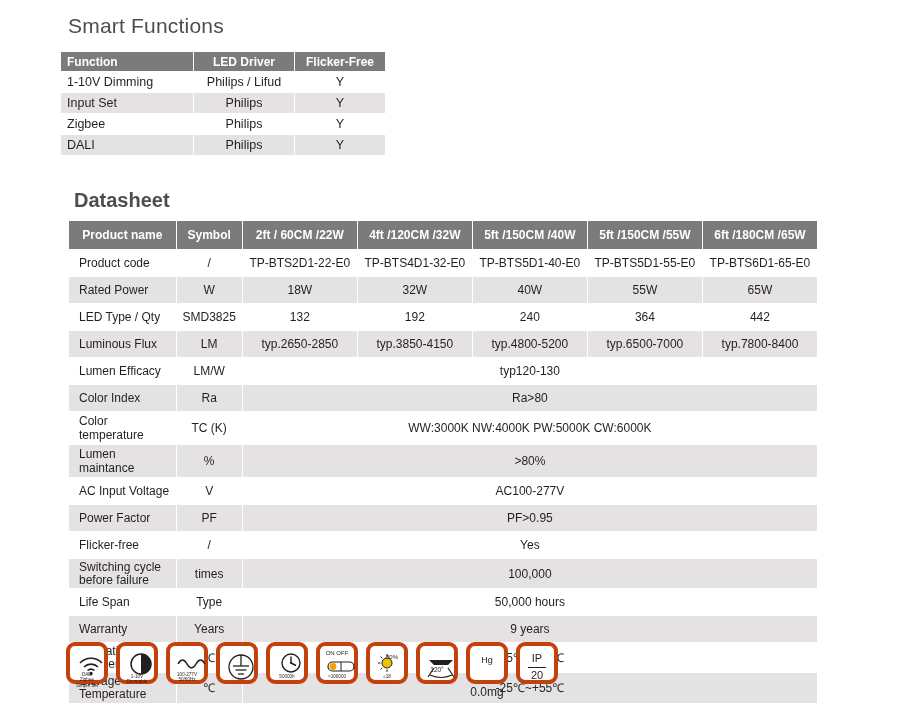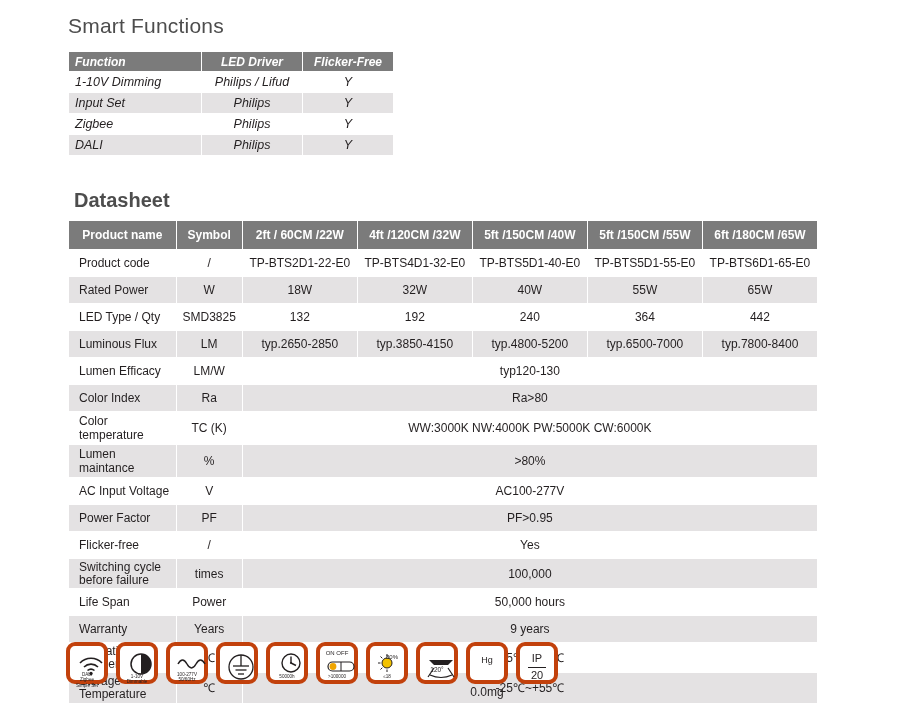--- a/index.html
+++ b/index.html
@@ -21,25 +21,24 @@
     position: absolute;
     left: 68px;
     top: 14px;
     font-size: 21px;
     color: #4d4d4d;
     font-weight: 400;
     letter-spacing: 0.2px;
   }
   table.sf {
     position: absolute;
-    left: 68px;
+    left: 60px;
     top: 51px;
     border-collapse: collapse;
     font-size: 12.5px;
-    font-style: italic;
   }
   table.sf th {
     background: #7b7b7b;
     color: #ffffff;
     font-weight: bold;
     font-size: 12px;
     height: 17px;
     padding: 1px 6px;
     border: 1px solid #ffffff;
     text-align: center;
@@ -270,21 +269,21 @@
       <td colspan="5">Yes</td>
     </tr>
     <tr class="even">
       <td class="label two-line" style="white-space:pre-line">Switching cycle
 before failure</td>
       <td>times</td>
       <td colspan="5">100,000</td>
     </tr>
     <tr class="odd">
       <td class="label">Life Span</td>
-      <td>Power</td>
+      <td>Type</td>
       <td colspan="5">50,000 hours</td>
     </tr>
     <tr class="even">
       <td class="label">Warranty</td>
       <td>Years</td>
       <td colspan="5">9 years</td>
     </tr>
     <tr class="odd">
       <td class="label two-line" style="white-space:pre-line">Operation
 Temperature</td>

